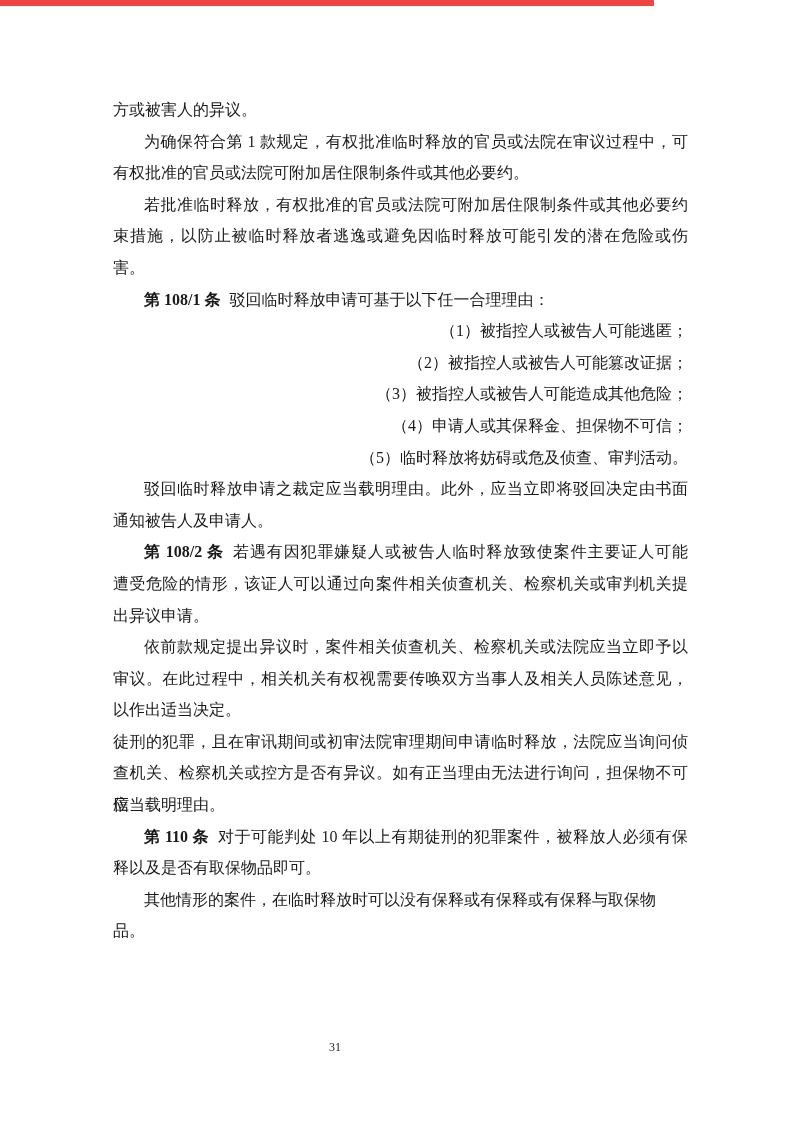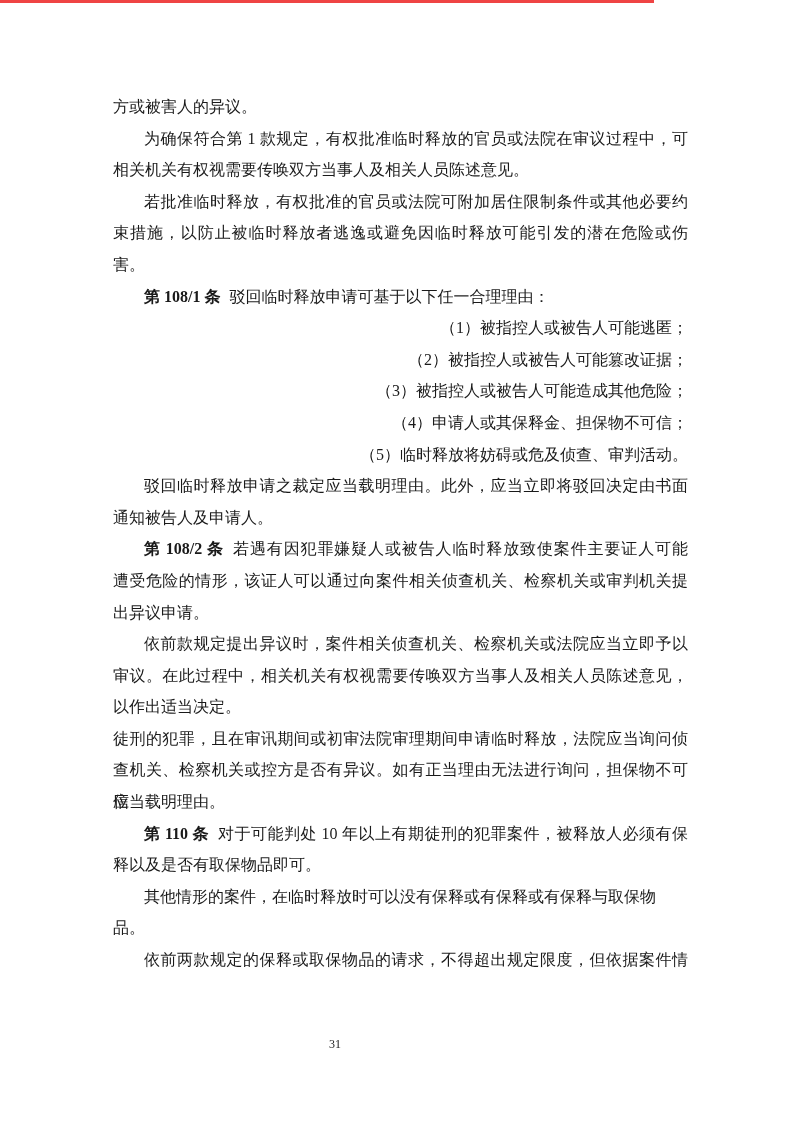--- a/index.html
+++ b/index.html
@@ -12,21 +12,21 @@
     height: 1122px;
     font-family: "Liberation Serif", "DejaVu Serif", serif;
     color: #1a1a1a;
     overflow: hidden;
   }
   .doc-page {
     position: relative;
     width: 654px;
     height: 1122px;
     background: #ffffff;
-    border-top: 3px solid #ef4444;
+    border-top: 6px solid #ef4444;
     box-sizing: border-box;
   }
   .content {
     position: absolute;
     left: 113px;
     top: 88px;
     width: 575px;
   }
   .line {
     font-size: 16px;
@@ -59,21 +59,21 @@
     margin-left: 8px;
   }
 </style>
 </head>
 <body>
 
 <div class="doc-page">
   <div class="content">
       <div class="line">方或被害人的异议。</div>
       <div class="line j ind-para">为确保符合第 1 款规定，有权批准临时释放的官员或法院在审议过程中，可</div>
-      <div class="line">相关机关有权视需要传唤双方当事人及相关人员陈述意见。</div>
+      <div class="line">有权批准的官员或法院可附加居住限制条件或其他必要约。</div>
       <div class="line j ind-para">若批准临时释放，有权批准的官员或法院可附加居住限制条件或其他必要约</div>
       <div class="line j">束措施，以防止被临时释放者逃逸或避免因临时释放可能引发的潜在危险或伤</div>
       <div class="line">害。</div>
       <div class="line ind-para"><span class="article-label">第 108/1 条</span><span>驳回临时释放申请可基于以下任一合理理由：</span></div>
       <div class="line ind-list">（1）被指控人或被告人可能逃匿；</div>
       <div class="line ind-list">（2）被指控人或被告人可能篡改证据；</div>
       <div class="line ind-list">（3）被指控人或被告人可能造成其他危险；</div>
       <div class="line ind-list">（4）申请人或其保释金、担保物不可信；</div>
       <div class="line ind-list">（5）临时释放将妨碍或危及侦查、审判活动。</div>
       <div class="line j ind-para">驳回临时释放申请之裁定应当载明理由。此外，应当立即将驳回决定由书面</div>
@@ -84,16 +84,15 @@
       <div class="line j ind-para">依前款规定提出异议时，案件相关侦查机关、检察机关或法院应当立即予以</div>
       <div class="line j">审议。在此过程中，相关机关有权视需要传唤双方当事人及相关人员陈述意见，</div>
       <div class="line">以作出适当决定。</div>
       <div class="line j">徒刑的犯罪，且在审讯期间或初审法院审理期间申请临时释放，法院应当询问侦</div>
       <div class="line j">查机关、检察机关或控方是否有异议。如有正当理由无法进行询问，担保物不可信</div>
       <div class="line">应当载明理由。</div>
       <div class="line j ind-para"><span class="article-label">第 110 条</span><span>对于可能判处 10 年以上有期徒刑的犯罪案件，被释放人必须有保</span></div>
       <div class="line">释以及是否有取保物品即可。</div>
       <div class="line ind-para">其他情形的案件，在临时释放时可以没有保释或有保释或有保释与取保物</div>
       <div class="line">品。</div>
-      <div class="line j ind-para">依前两款规定的保释或取保物品的请求，不得超出规定限度，但依据案件情</div>
     </div>
   <div class="footer-page-number">31</div>
 </div>
 
 </body></html>

